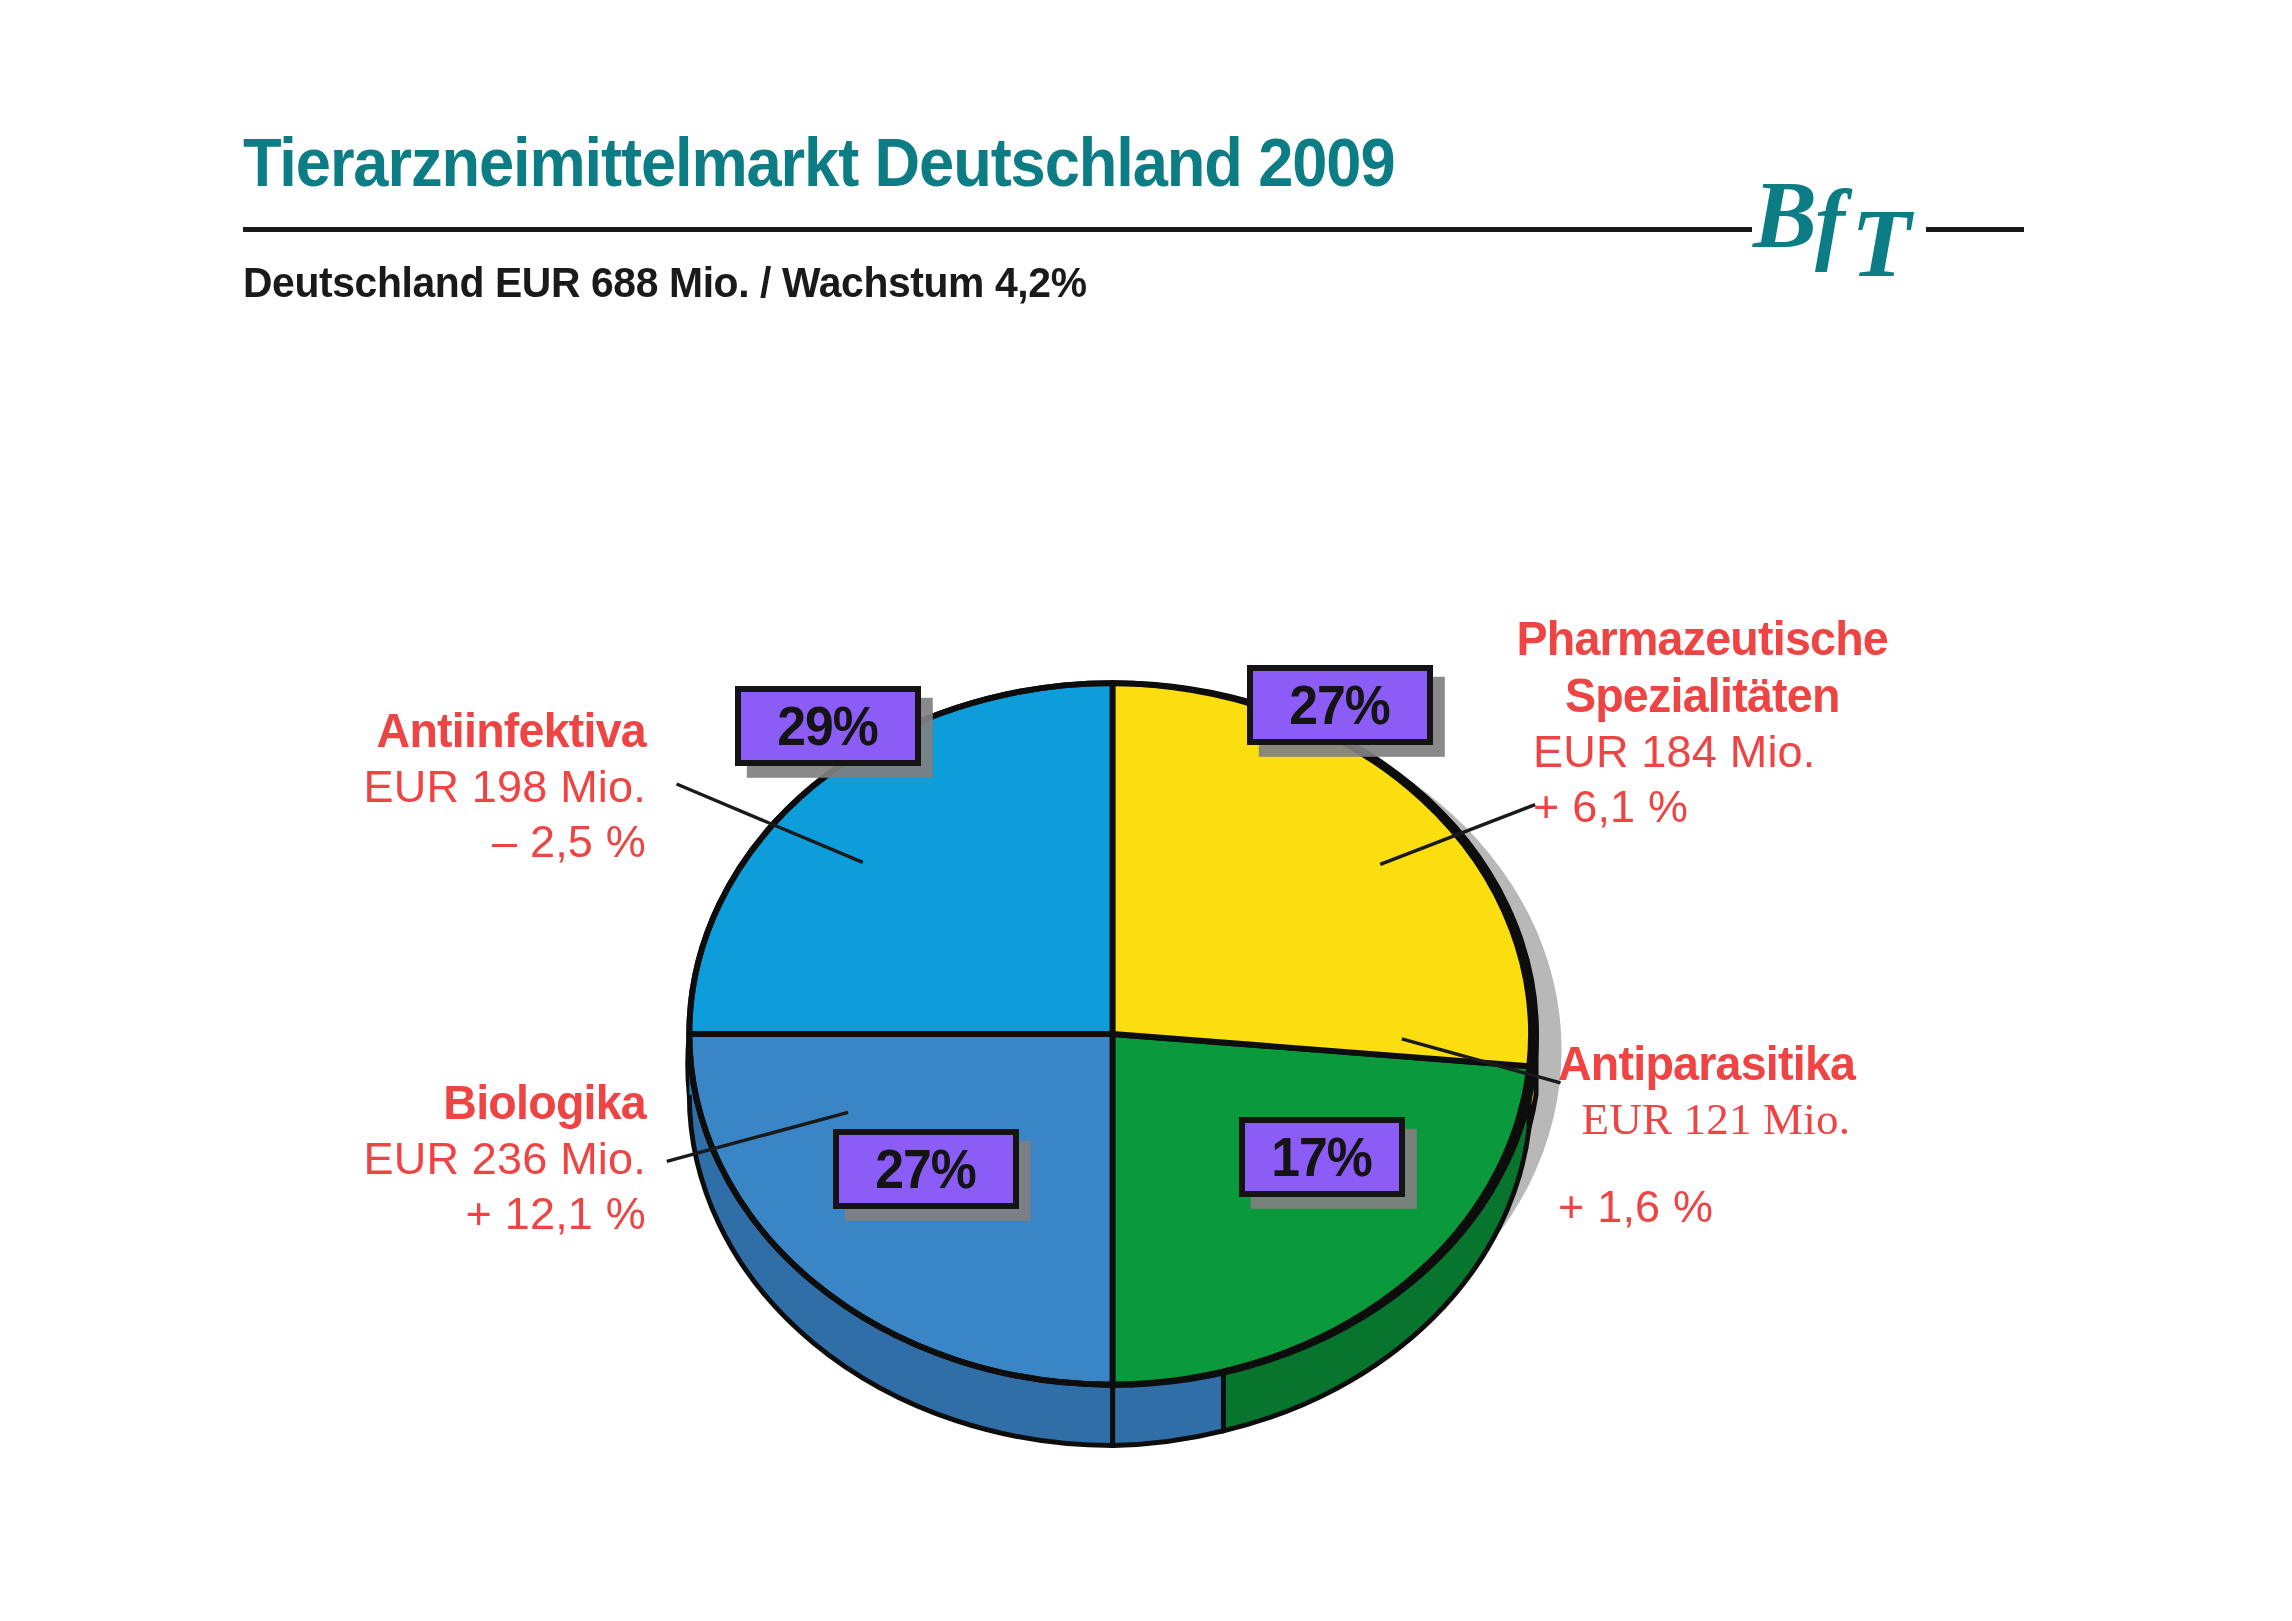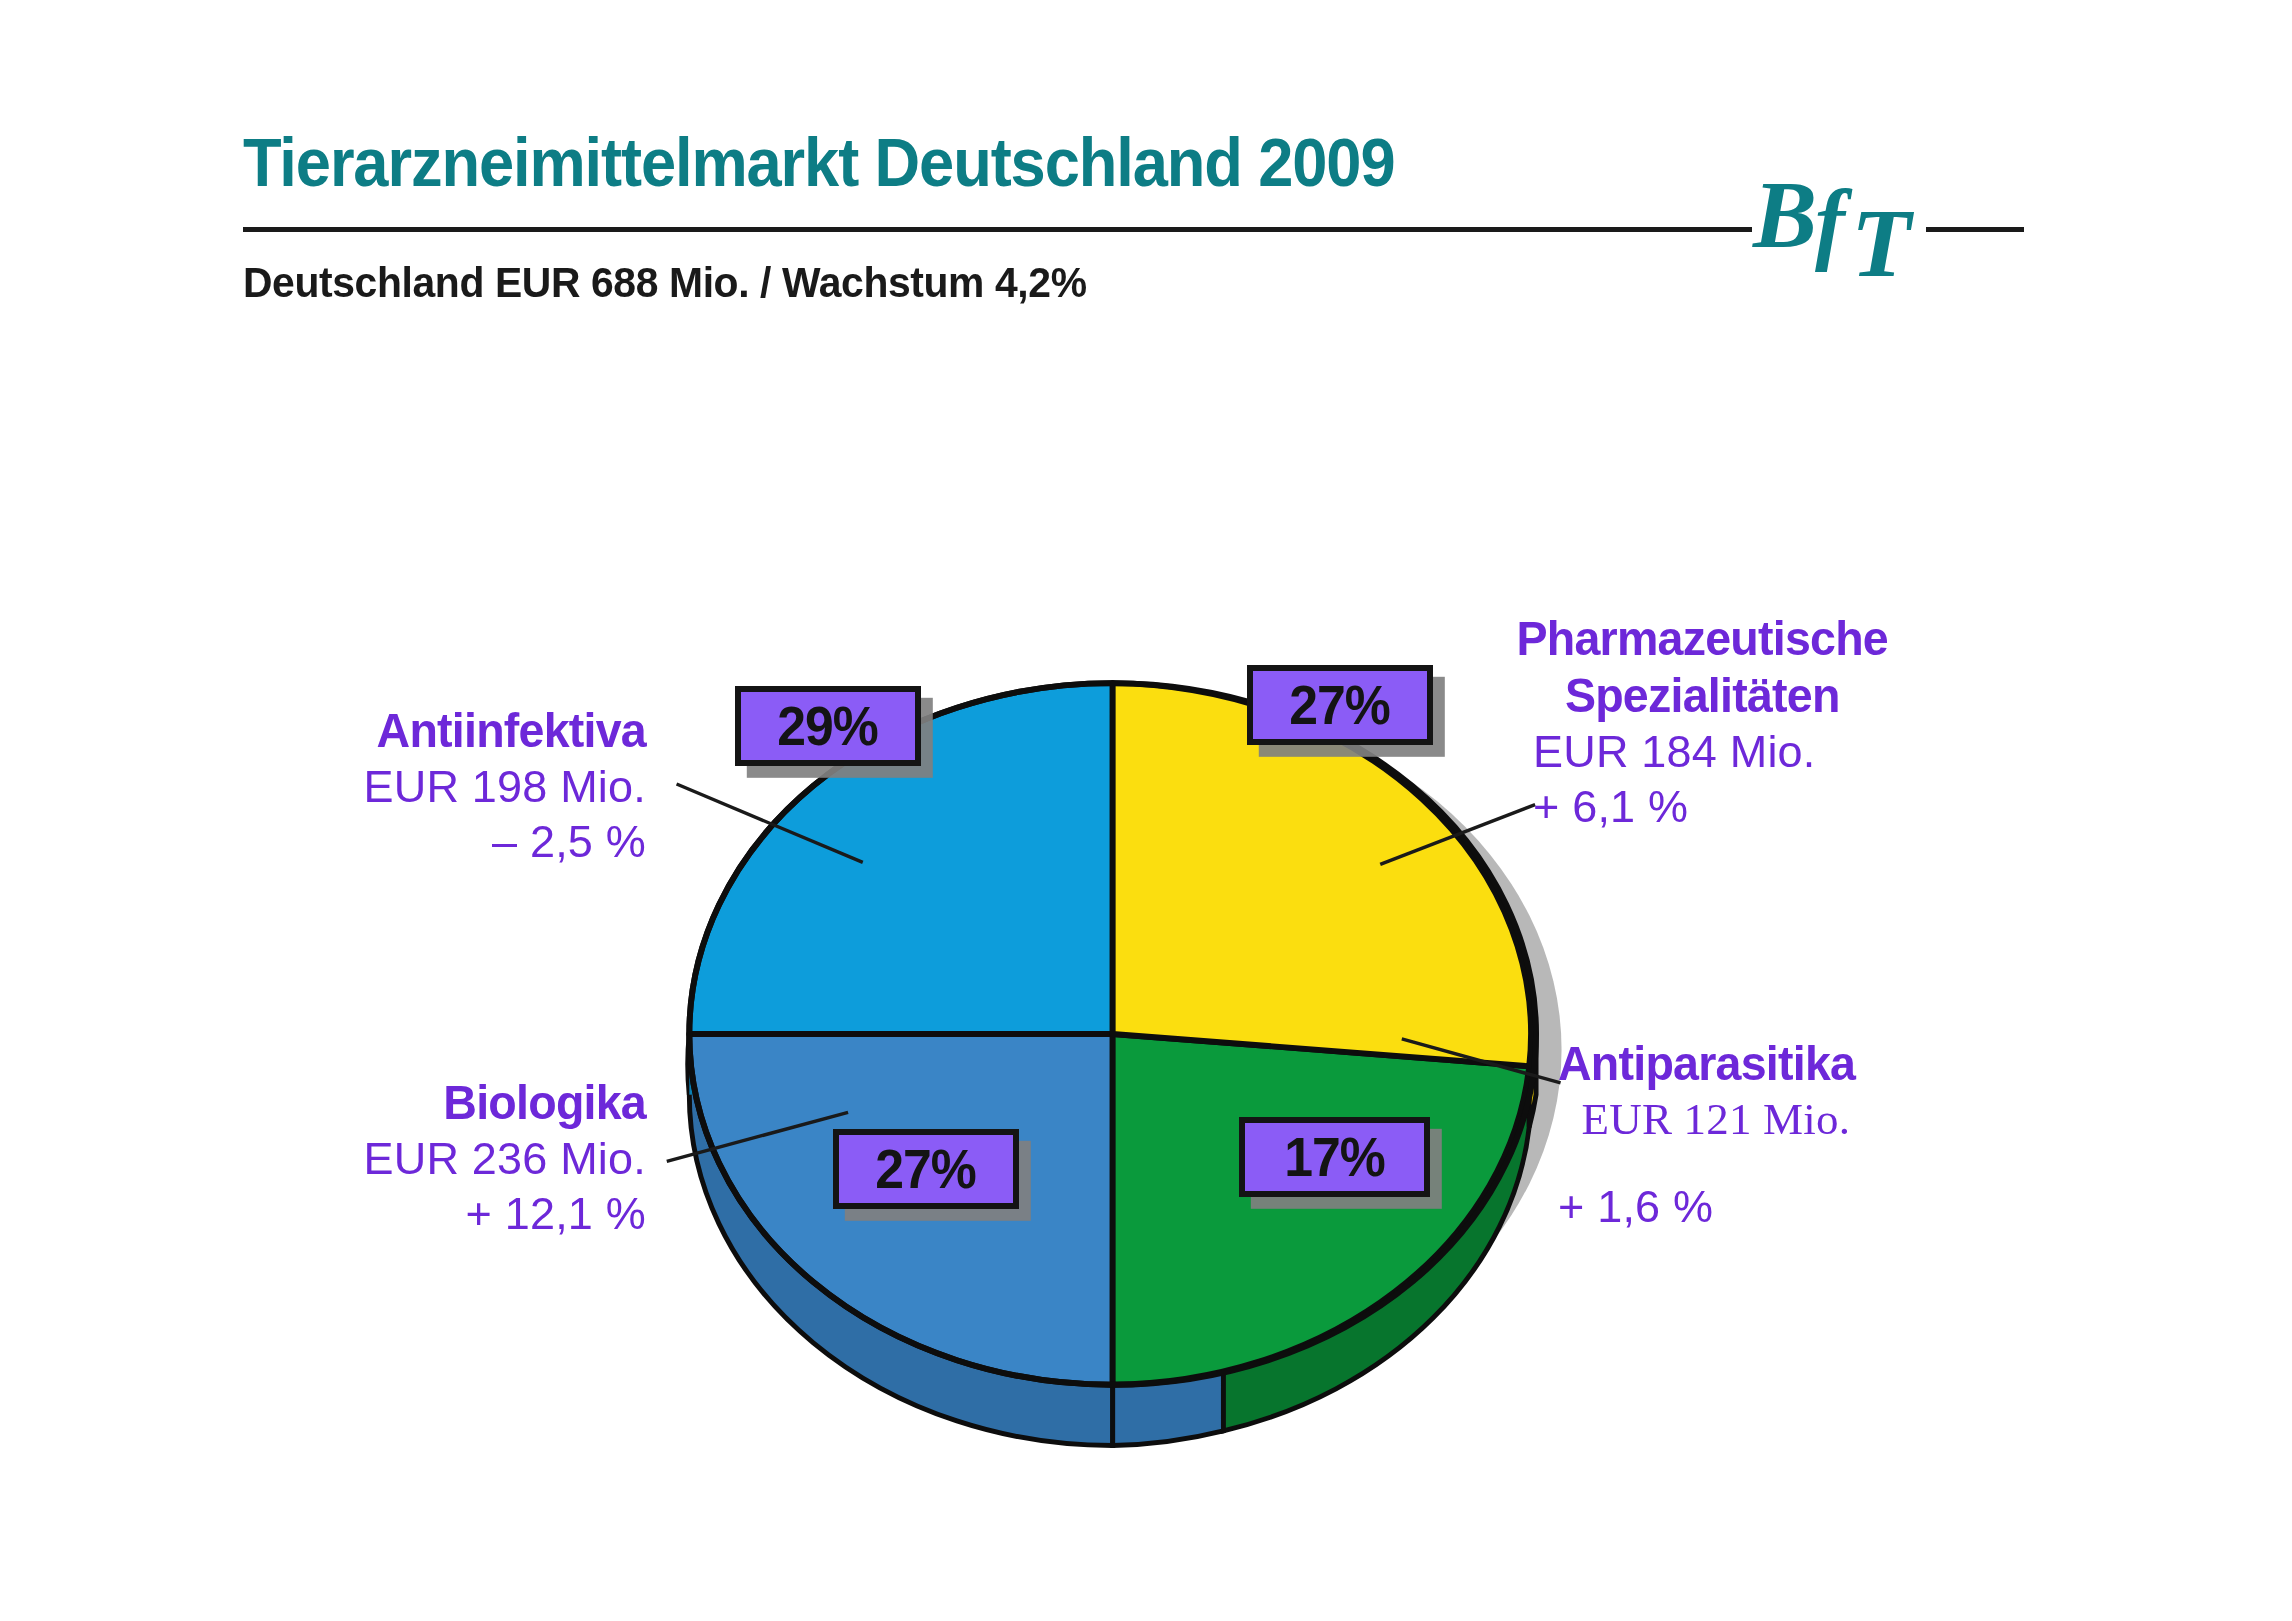--- a/index.html
+++ b/index.html
@@ -114,26 +114,26 @@
     font-weight: bold;
     font-size: 55px;
     letter-spacing: -1px;
     color: #141414;
     line-height: 1;
     transform: scaleX(0.94);
   }
   #pct-box-antiinfektiva      { left: 735px;  top: 686px;  width: 186px; height: 80px; }
   #pct-box-pharmazeutische    { left: 1247px; top: 665px;  width: 186px; height: 80px; }
   #pct-box-biologika          { left: 833px;  top: 1129px; width: 186px; height: 80px; }
-  #pct-box-antiparasitika     { left: 1239px; top: 1117px; width: 191px; height: 80px; }
+  #pct-box-antiparasitika     { left: 1239px; top: 1117px; width: 166px; height: 80px; }
 
   
   .cat-label {
     position: absolute;
-    color: #6d28d9;
+    color: #ef4444;
   }
   .cat-label .cat-name {
     font-family: "Liberation Sans", sans-serif;
     font-weight: bold;
     font-size: 49px;
     line-height: 57px;
     letter-spacing: -0.8px;
     transform: scaleX(0.95);
     white-space: nowrap;
   }

